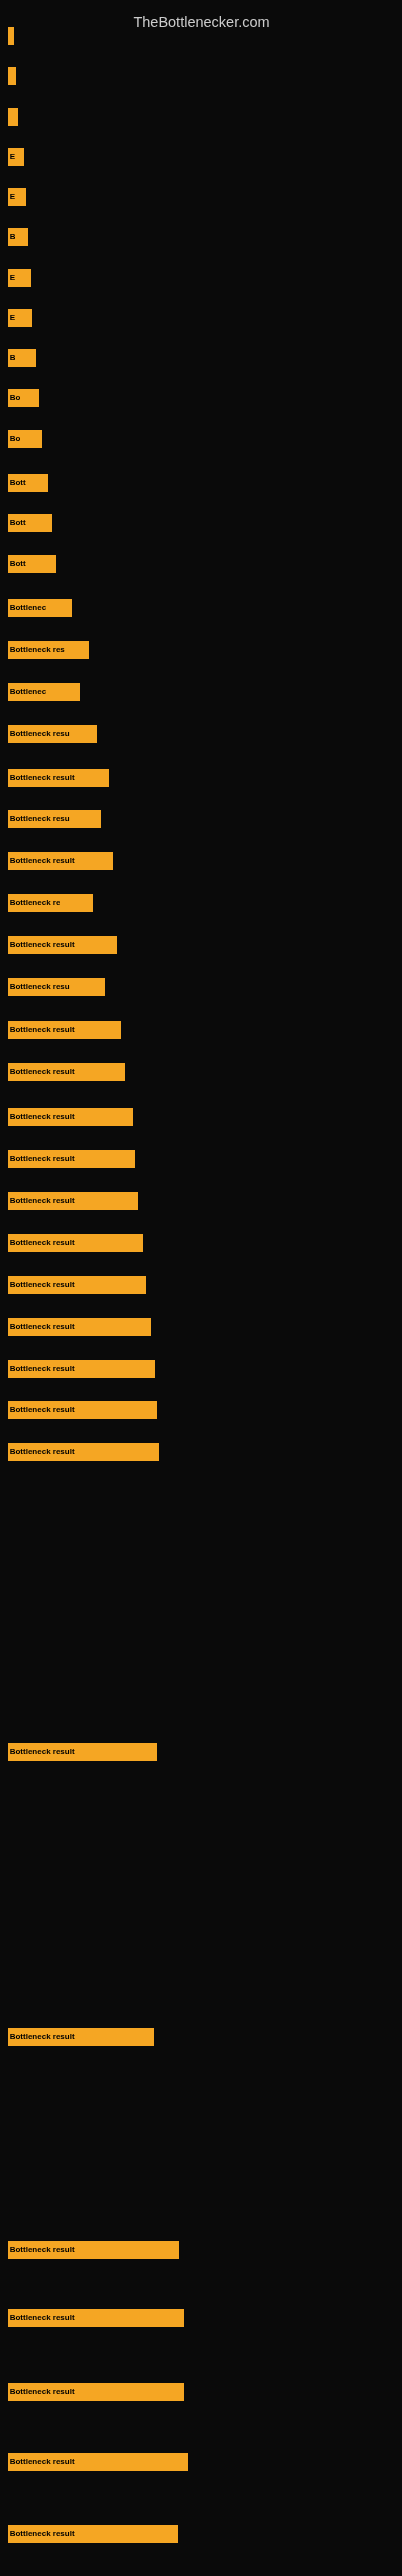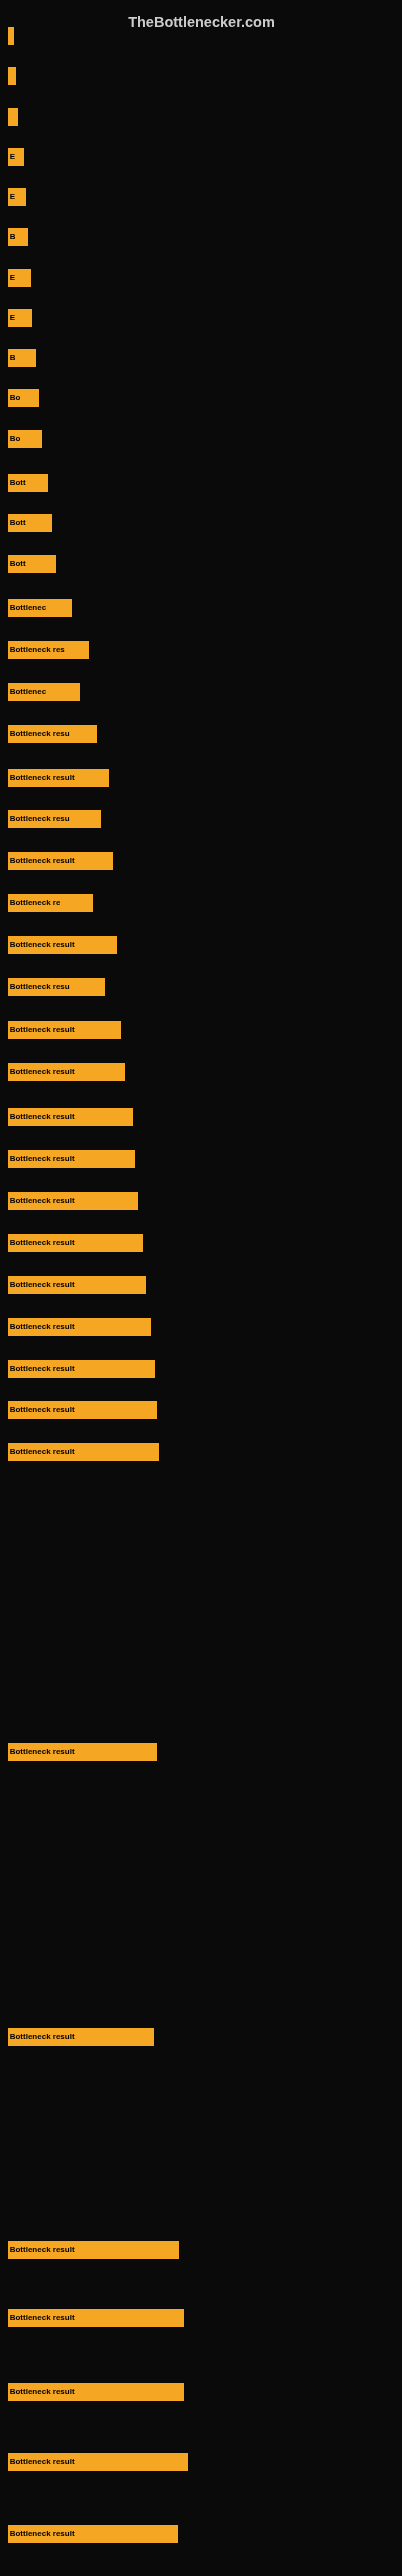--- a/index.html
+++ b/index.html
@@ -14,21 +14,21 @@
       background-color: #0a0a0a;
       font-family: Arial, sans-serif;
       position: relative;
     }
 
     .site-title {
       color: #cccccc;
       font-size: 14.5px;
       text-align: center;
       padding: 9.7px 0 6.4px 0;
-      font-weight: bold;
+      font-weight: normal;
     }
 
     .chart-container {
       position: relative;
       width: 403px;
       height: 2576px;
     }
 
     .bar-item {
       display: flex;

